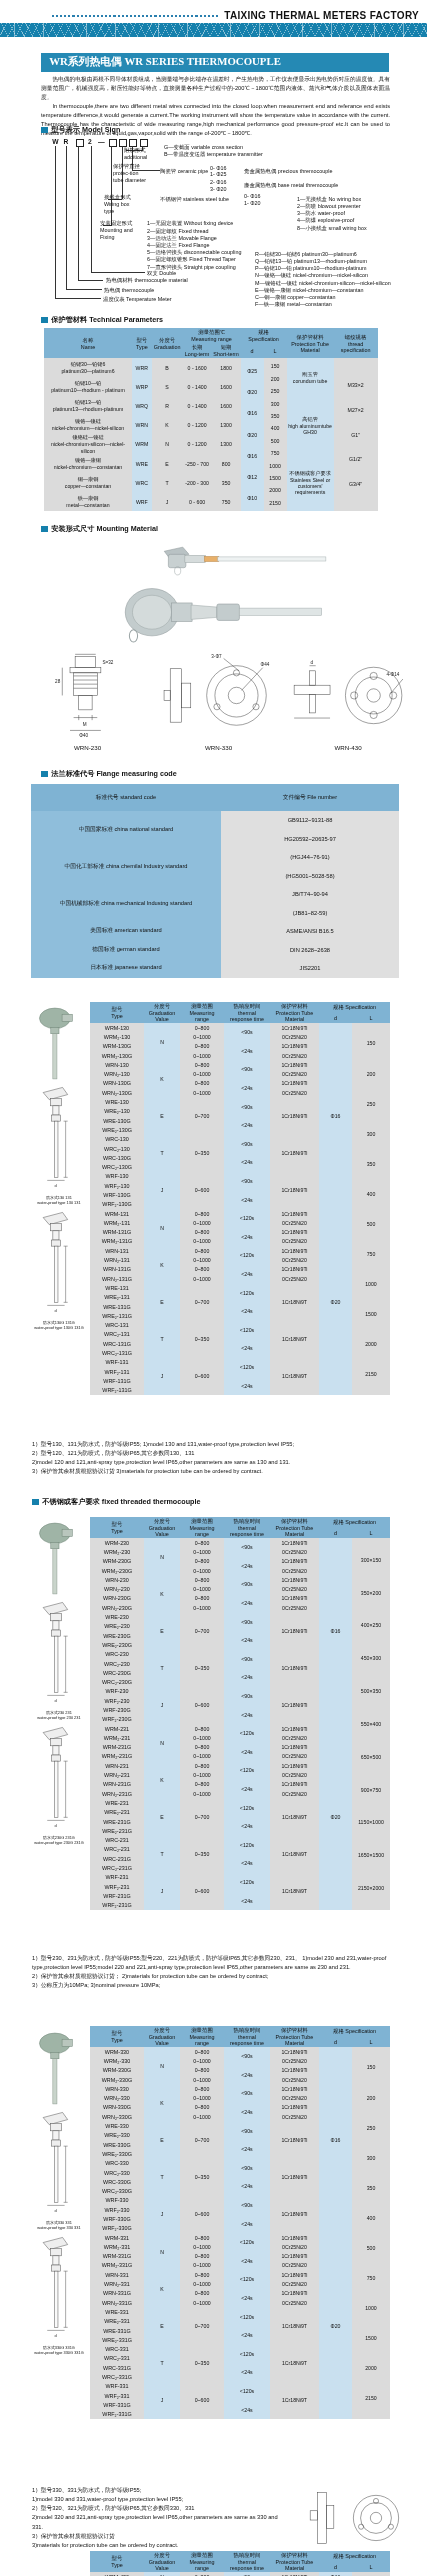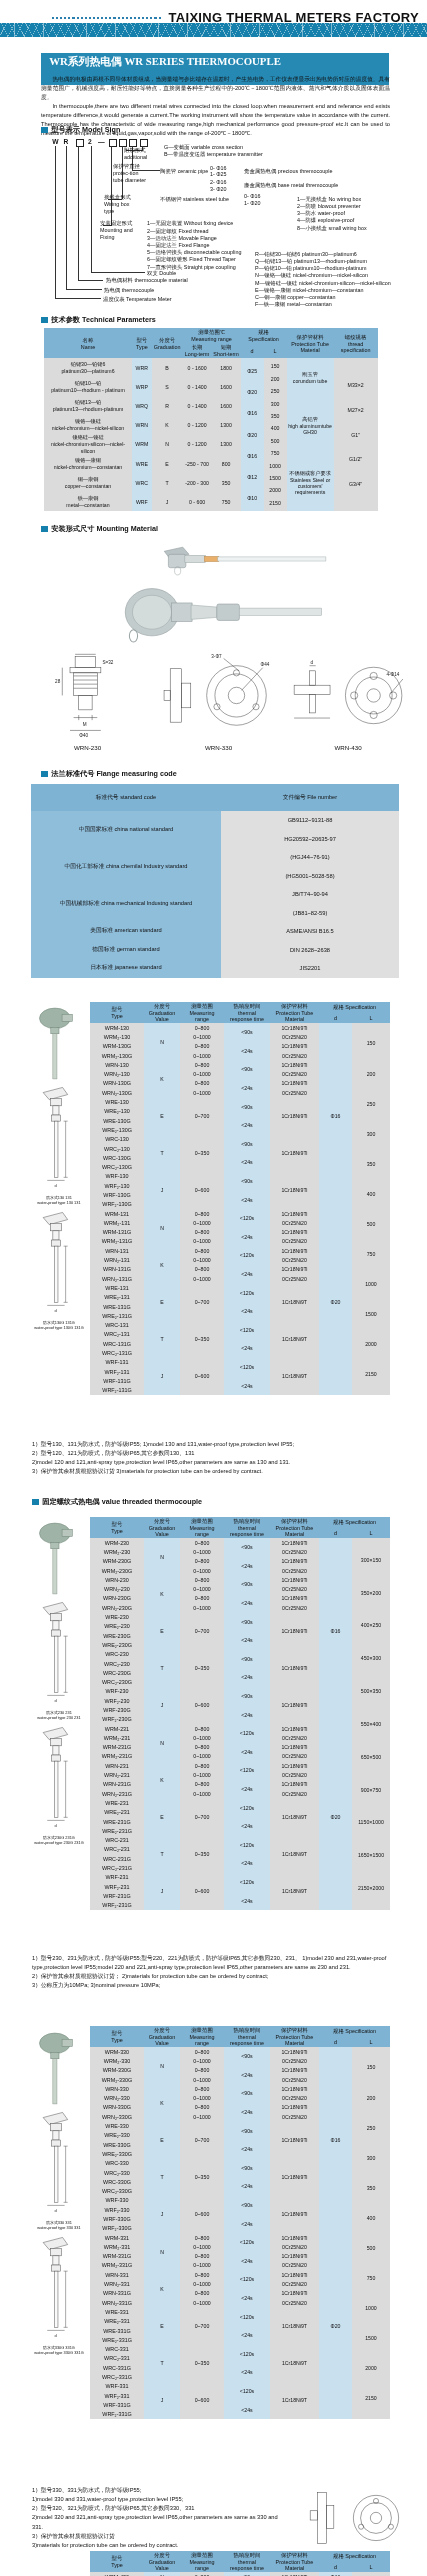--- a/index.html
+++ b/index.html
@@ -1,27 +1,27 @@
 <!DOCTYPE html>
 <html style="font-size:8.2px"><head>
 <meta charset="utf-8">
 <style>
   html,body{margin:0;padding:0;background:#fff;}
   #page{position:relative;width:428px;height:3093px;background:#fff;
         font-family:"Liberation Sans",sans-serif;color:#111;overflow:hidden;}
   
   #factory-line{position:absolute;top:10.3px;left:52px;width:367px;display:flex;align-items:center;gap:5.2px;}
   #factory-dots{flex:1;height:2.1px;background-image:repeating-linear-gradient(90deg,#2a7fae 0 2.1px,transparent 2.1px 4.1px);}
-  #factory-name{font-weight:bold;font-size:13px;letter-spacing:0.3px;white-space:nowrap;}
+  #factory-name{font-weight:bold;font-size:10px;letter-spacing:0.3px;white-space:nowrap;}
   #lattice{position:absolute;top:23px;left:0;width:428px;height:14.4px;background-color:#1580AC;
     background-image:
       repeating-linear-gradient(63deg,rgba(255,255,255,.5) 0 0.5px,transparent 0.5px 7.2px),
       repeating-linear-gradient(-63deg,rgba(255,255,255,.5) 0 0.5px,transparent 0.5px 7.2px),
       repeating-linear-gradient(90deg,rgba(255,255,255,.45) 0 0.5px,transparent 0.5px 14.4px);}
-  #title-bar{position:absolute;top:53px;left:41px;width:348px;height:32px;background:#2589B4;
+  #title-bar{position:absolute;top:53px;left:41px;width:348px;height:19px;background:#2589B4;
     color:#fff;font-family:"Liberation Serif",serif;font-weight:bold;font-size:10.8px;line-height:17.5px;padding-left:8.2px;box-sizing:border-box;}
   #intro{position:absolute;top:75px;left:41px;width:349px;font-size:5.7px;line-height:1.55;text-align:justify;}
   #intro p{margin:0 0 1px 0;text-indent:2em;}
   
   .sec-h{position:absolute;display:flex;align-items:center;gap:3.6px;font-size:7.2px;font-weight:bold;}
   .sq{width:6.7px;height:6.7px;background:#1580AC;flex:0 0 6.7px;}
   
   #ms{position:absolute;top:138px;left:46px;width:363px;height:170px;font-size:5.4px;}
   #ms .codechar{position:absolute;top:0;font-weight:bold;font-size:6.7px;}
   #ms .codebox{position:absolute;top:1px;width:5.7px;height:5.7px;border:0.5px solid #222;}
@@ -154,21 +154,21 @@
       <div class="it" style="left:209px;top:149px">E—镍铬—康铜 nickel-chromium—constantan</div>
       <div class="it" style="left:209px;top:156px">C—铜—康铜 copper—constantan</div>
       <div class="it" style="left:209px;top:163px">F—铁—康铜 metal—constantan</div>
       <div class="it" style="left:60px;top:139px">热电偶材料 thermocouple material</div>
       <div class="it" style="left:58px;top:149px">热电偶 thermocouple</div>
       <div class="it" style="left:57px;top:158px">温度仪表 Temperature Meter</div>
     </div>
 
   <div class="sec-h" style="top:315px;left:41px;">
     <span class="sq"></span>
-    <span>技术参数 Technical Parameters</span>
+    <span>保护管材料 Technical Parameters</span>
   </div>
   <div id="tech-table">
       <table>
         <colgroup>
           <col style="width:88px">
           <col style="width:19.6px">
           <col style="width:31px">
           <col style="width:29px">
           <col style="width:29px">
           <col style="width:23px">
@@ -766,21 +766,21 @@
     </div>
   <div class="notes" style="top:1440px;" id="notes0">
       <div>1）型号130、131为防水式，防护等级IP55;  1)model 130 and 131,water-proof type,protection level IP55;</div>
       <div>2）型号120、121为防喷式，防护等级IP65,其它参数同130、131</div>
       <div>2)model 120 and 121,anti-spray type,protection level IP65,other parameters are same as 130 and 131.</div>
       <div>3）保护管其余材质根据协议订货  3)materials for protection tube can be ordered by contract.</div>
     </div>
 
   <div class="sec-h" style="top:1497px;left:32px;">
     <span class="sq"></span>
-    <span>固定螺纹式热电偶 value threaded thermocouple</span>
+    <span>不锈钢或客户要求 fixed threaded thermocouple</span>
   </div>
   <div class="illos" style="top:1520px;" id="illos1"><svg width="52" height="77" viewBox="0 0 100 150">
         <ellipse cx="42" cy="26" rx="30" ry="20" fill="#9fb4a6" stroke="#6f8577"></ellipse>
         <rect x="56" y="18" width="20" height="14" fill="#b9c6bd" stroke="#6f8577"></rect>
         <rect x="34" y="44" width="16" height="12" fill="#aebfb3" stroke="#6f8577"></rect>
         <rect x="38" y="56" width="8" height="88" fill="#c9d4cb" stroke="#8a9a8e"></rect>
       </svg><svg width="47" height="108" viewBox="0 0 92 210" fill="none" stroke="#555">
         <polygon points="14,16 52,6 62,20 26,30" fill="#eee"></polygon>
         <rect x="28" y="28" width="22" height="14" fill="#eee"></rect>
         <rect x="33" y="42" width="12" height="18" fill="#f4f4f4"></rect>

